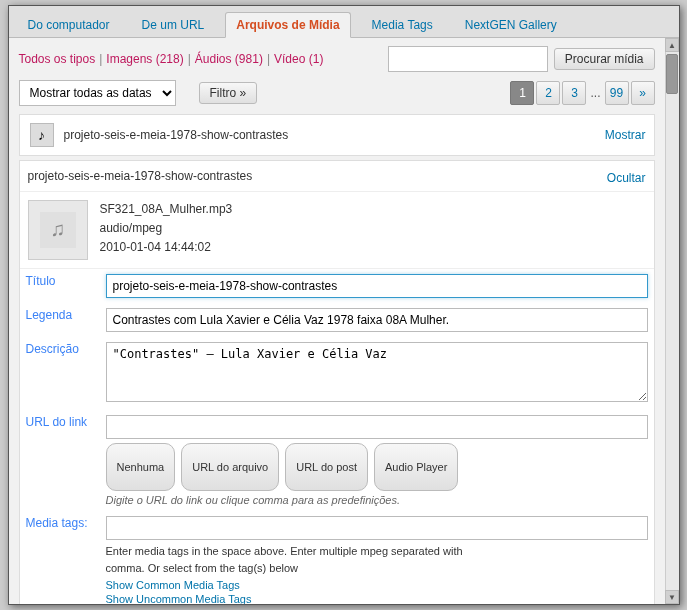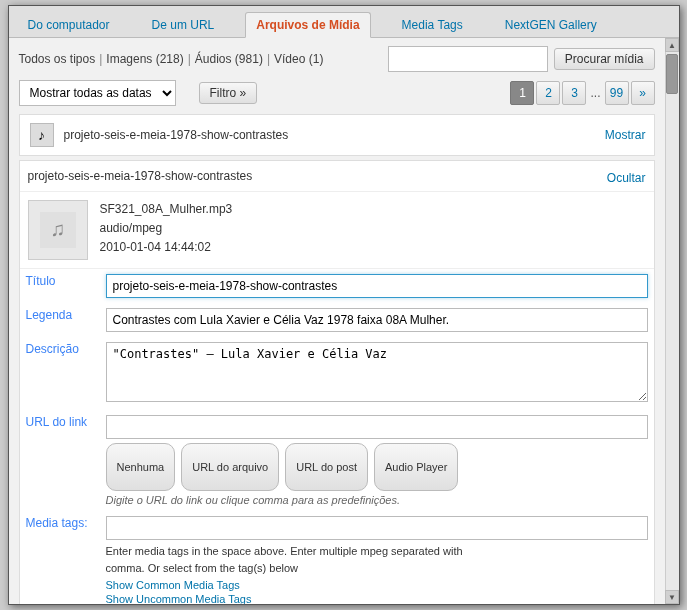--- a/index.html
+++ b/index.html
@@ -43,21 +43,21 @@
       display: flex;
       align-items: center;
       justify-content: center;
       border-radius: 2px;
     }
     .tabs {
       background: #e0e0e0;
       border-bottom: 1px solid #bbb;
       display: flex;
       padding: 6px 8px 0 8px;
-      gap: 20px;
+      gap: 10px;
       text-align: right;
     }
     .tab {
       padding: 5px 10px;
       font-size: 12px;
       cursor: pointer;
       color: #0073aa;
       text-decoration: none;
       border: 1px solid transparent;
       border-bottom: none;
@@ -79,21 +79,21 @@
       justify-content: space-between;
       margin-bottom: 8px;
     }
     .filter-left {
       display: flex;
       align-items: center;
       gap: 4px;
       font-size: 12px;
     }
     .filter-left a {
-      color: #404040;
+      color: #be185d;
       text-decoration: none;
     }
     .filter-left .sep { color: #888; }
     .filter-right {
       display: flex;
       align-items: center;
       gap: 6px;
     }
     .search-input {
       border: 1px solid #bbb;

